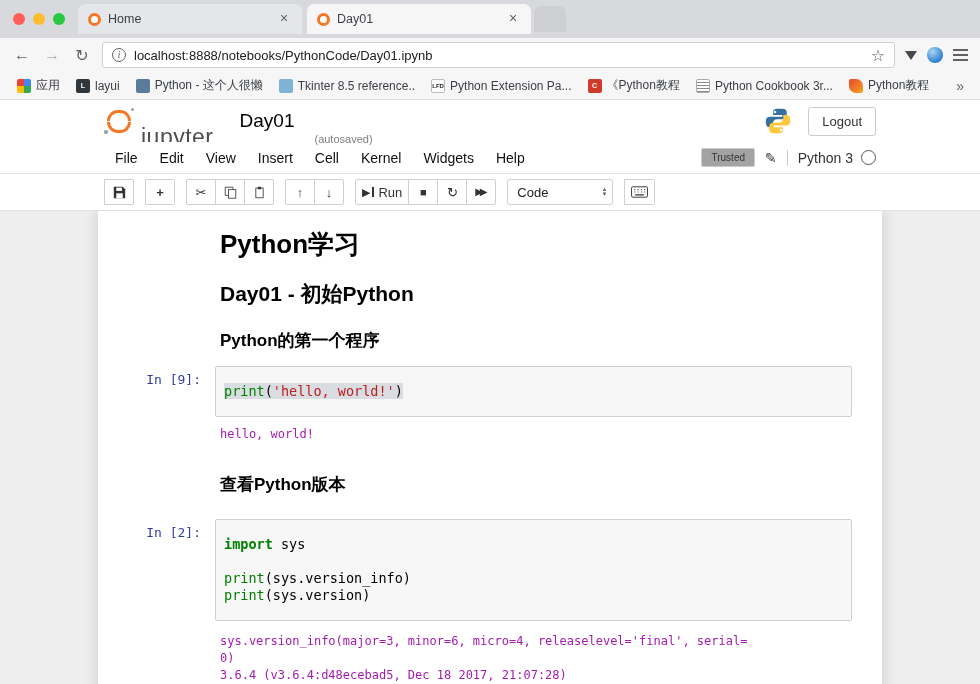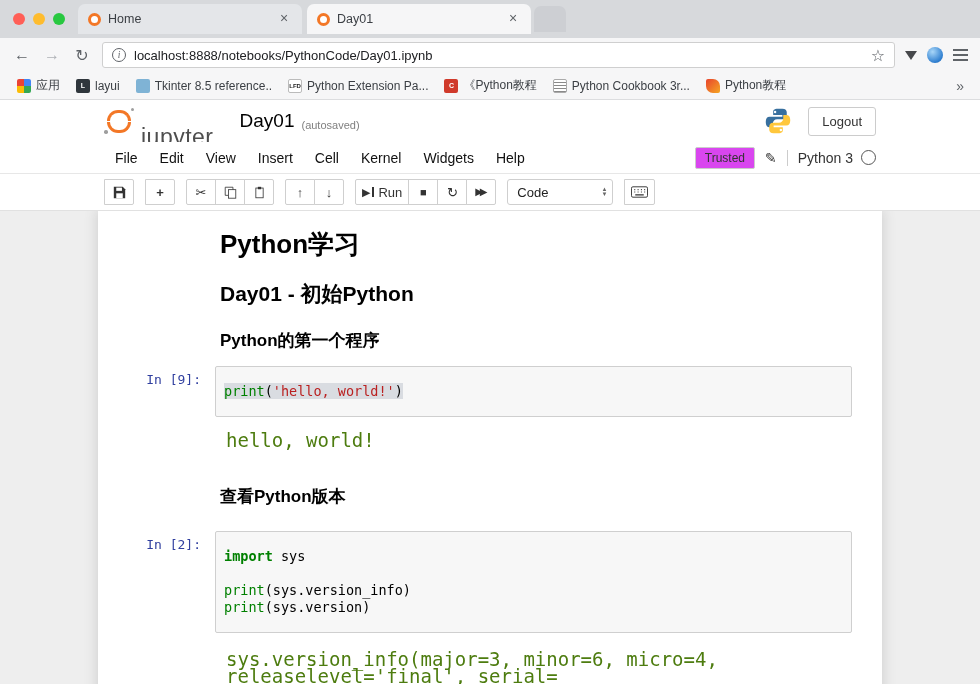--- a/index.html
+++ b/index.html
@@ -51,28 +51,28 @@
   .jp-inner { width:772px; margin:0 auto; display:flex; align-items:center; height:100%; }
   .jp-header { height:42px; background:#fff; flex:0 0 auto; }
   .jlogo { position:relative; width:30px; height:27px; flex:0 0 auto; }
   .jlogo .arc { position:absolute; left:3px; width:24px; height:11px; border:3.5px solid #F37726; }
   .jlogo .arc.top { top:2px; border-bottom:none; border-radius:12px 12px 0 0; }
   .jlogo .arc.bottom { bottom:2px; border-top:none; border-radius:0 0 12px 12px; }
   .jlogo .dot { position:absolute; width:3.5px; height:3.5px; background:#9E9E9E; border-radius:50%; }
   .jlogo .dot.a { right:0; top:0; } .jlogo .dot.b { left:0; bottom:1px; }
   .brand { font-size:23px; color:#4E4E4E; margin-left:7px; letter-spacing:0.5px;margin-top:32px; }
   .nb-title { font-size:19px; color:#000; margin-left:26px; }
-  .autosaved { font-size:11px; color:#808080; margin-left:7px; position:relative; top:4px; }
+  .autosaved { font-size:11px; color:#808080; margin-left:20px; position:relative; top:18px; }
   .hdr-right { margin-left:auto; display:flex; align-items:center; gap:16px; }
   .logout-btn { font-size:13px; color:#333; background:#fff; border:1px solid #CCC; border-radius:3px; padding:6px 13px; }
 
   .jp-menubar { height:32px; background:#fff; border-bottom:1px solid #E7E7E7; flex:0 0 auto; }
   .menu-item { font-size:14px; color:#111; padding:0 11px; }
   .menu-right { margin-left:auto; display:flex; align-items:center; gap:10px; }
-  .trusted-btn { font-size:12px; color:#333; border:1px solid #CCC; border-radius:2px; padding:3px 9px; background:#d946ef; }
+  .trusted-btn { font-size:10px; color:#333; border:1px solid #CCC; border-radius:2px; padding:3px 9px; background:#a3a3a3; }
   .pencil { font-size:14px; color:#333; }
   .kernel-box { display:flex; align-items:center; gap:8px; border-left:1px solid #CCC; padding-left:10px; }
   .kernel-name { font-size:14px; color:#333; }
   .kernel-circle { width:15px; height:15px; border:1.5px solid #555; border-radius:50%; }
 
   .jp-toolbar { height:37px; background:#fff; border-bottom:1px solid #E1E1E1; flex:0 0 auto; }
   .tb { display:flex; gap:11px; align-items:center; }
   .btn-group { display:flex; }
   .tbtn { min-width:30px; height:26px; background:#fff; border:1px solid #CFCFCF; border-radius:2px; display:flex; align-items:center; justify-content:center; gap:4px; font-size:13px; color:#333; padding:0 6px; }
   .btn-group .tbtn + .tbtn { margin-left:-1px; border-radius:0; }
@@ -100,21 +100,21 @@
   .prompt { flex:0 0 117px; text-align:right; padding:6px 14px 0 0; font-family:"DejaVu Sans Mono","Liberation Mono",monospace; font-size:13px; color:#303F9F; }
   .input-area { flex:1; border:1px solid #CFCFCF; border-radius:2px; background:#F7F7F7; padding:16px 8px; font-family:"DejaVu Sans Mono","Liberation Mono",monospace; font-size:13.5px; line-height:17px; color:#000; }
   .cm-line { white-space:pre; min-height:17px; }
   .tok-kw { color:#008000; font-weight:bold; }
   .tok-fn { color:#008000; }
   .tok-str { color:#BA2121; }
   .selbg { background:#D9DCE1; }
 
   .out-row { display:flex; padding-right:30px; }
   .out-prompt { flex:0 0 117px; }
-  .out-pre { flex:1; margin:6px; font-family:"DejaVu Sans Mono","Liberation Mono",monospace; font-size:19px; line-height:17px; white-space:pre-wrap; padding-left:5px; color:#4d7c0f; }
+  .out-pre { flex:1; margin:0; font-family:"DejaVu Sans Mono","Liberation Mono",monospace; font-size:12px; line-height:17px; white-space:pre-wrap; padding-left:5px; color:#a21caf; }
 
   .cell-selected { position:relative; display:flex; margin-left:20px; margin-right:26px; border:1px solid #66BB6A; border-radius:2px; padding:6px 4px 24px 0; background:#fff; }
   .edit-bar { position:absolute; left:-1px; top:-1px; bottom:-1px; width:5px; background:#66BB6A; border-radius:2px 0 0 2px; }
   .cell-selected .prompt { flex:0 0 96px; }
   .cell-selected .input-area { background:#fff; min-height:34px; }
 </style>
 </head>
 <body>
 
 <div class="window">
@@ -157,20 +157,24 @@
   </div>
 
   <div class="bookmarks">
     <div class="bm">
       <span class="fv fv-apps"></span>
       <span>应用</span>
     </div>
     <div class="bm">
       <span class="fv fv-layui">L</span>
       <span>layui</span>
+    </div>
+    <div class="bm">
+      <span class="fv fv-blog"></span>
+      <span>Python - 这个人很懒</span>
     </div>
     <div class="bm">
       <span class="fv fv-tk"></span>
       <span>Tkinter 8.5 reference..</span>
     </div>
     <div class="bm">
       <span class="fv fv-lfd">LFD</span>
       <span>Python Extension Pa...</span>
     </div>
     <div class="bm">

